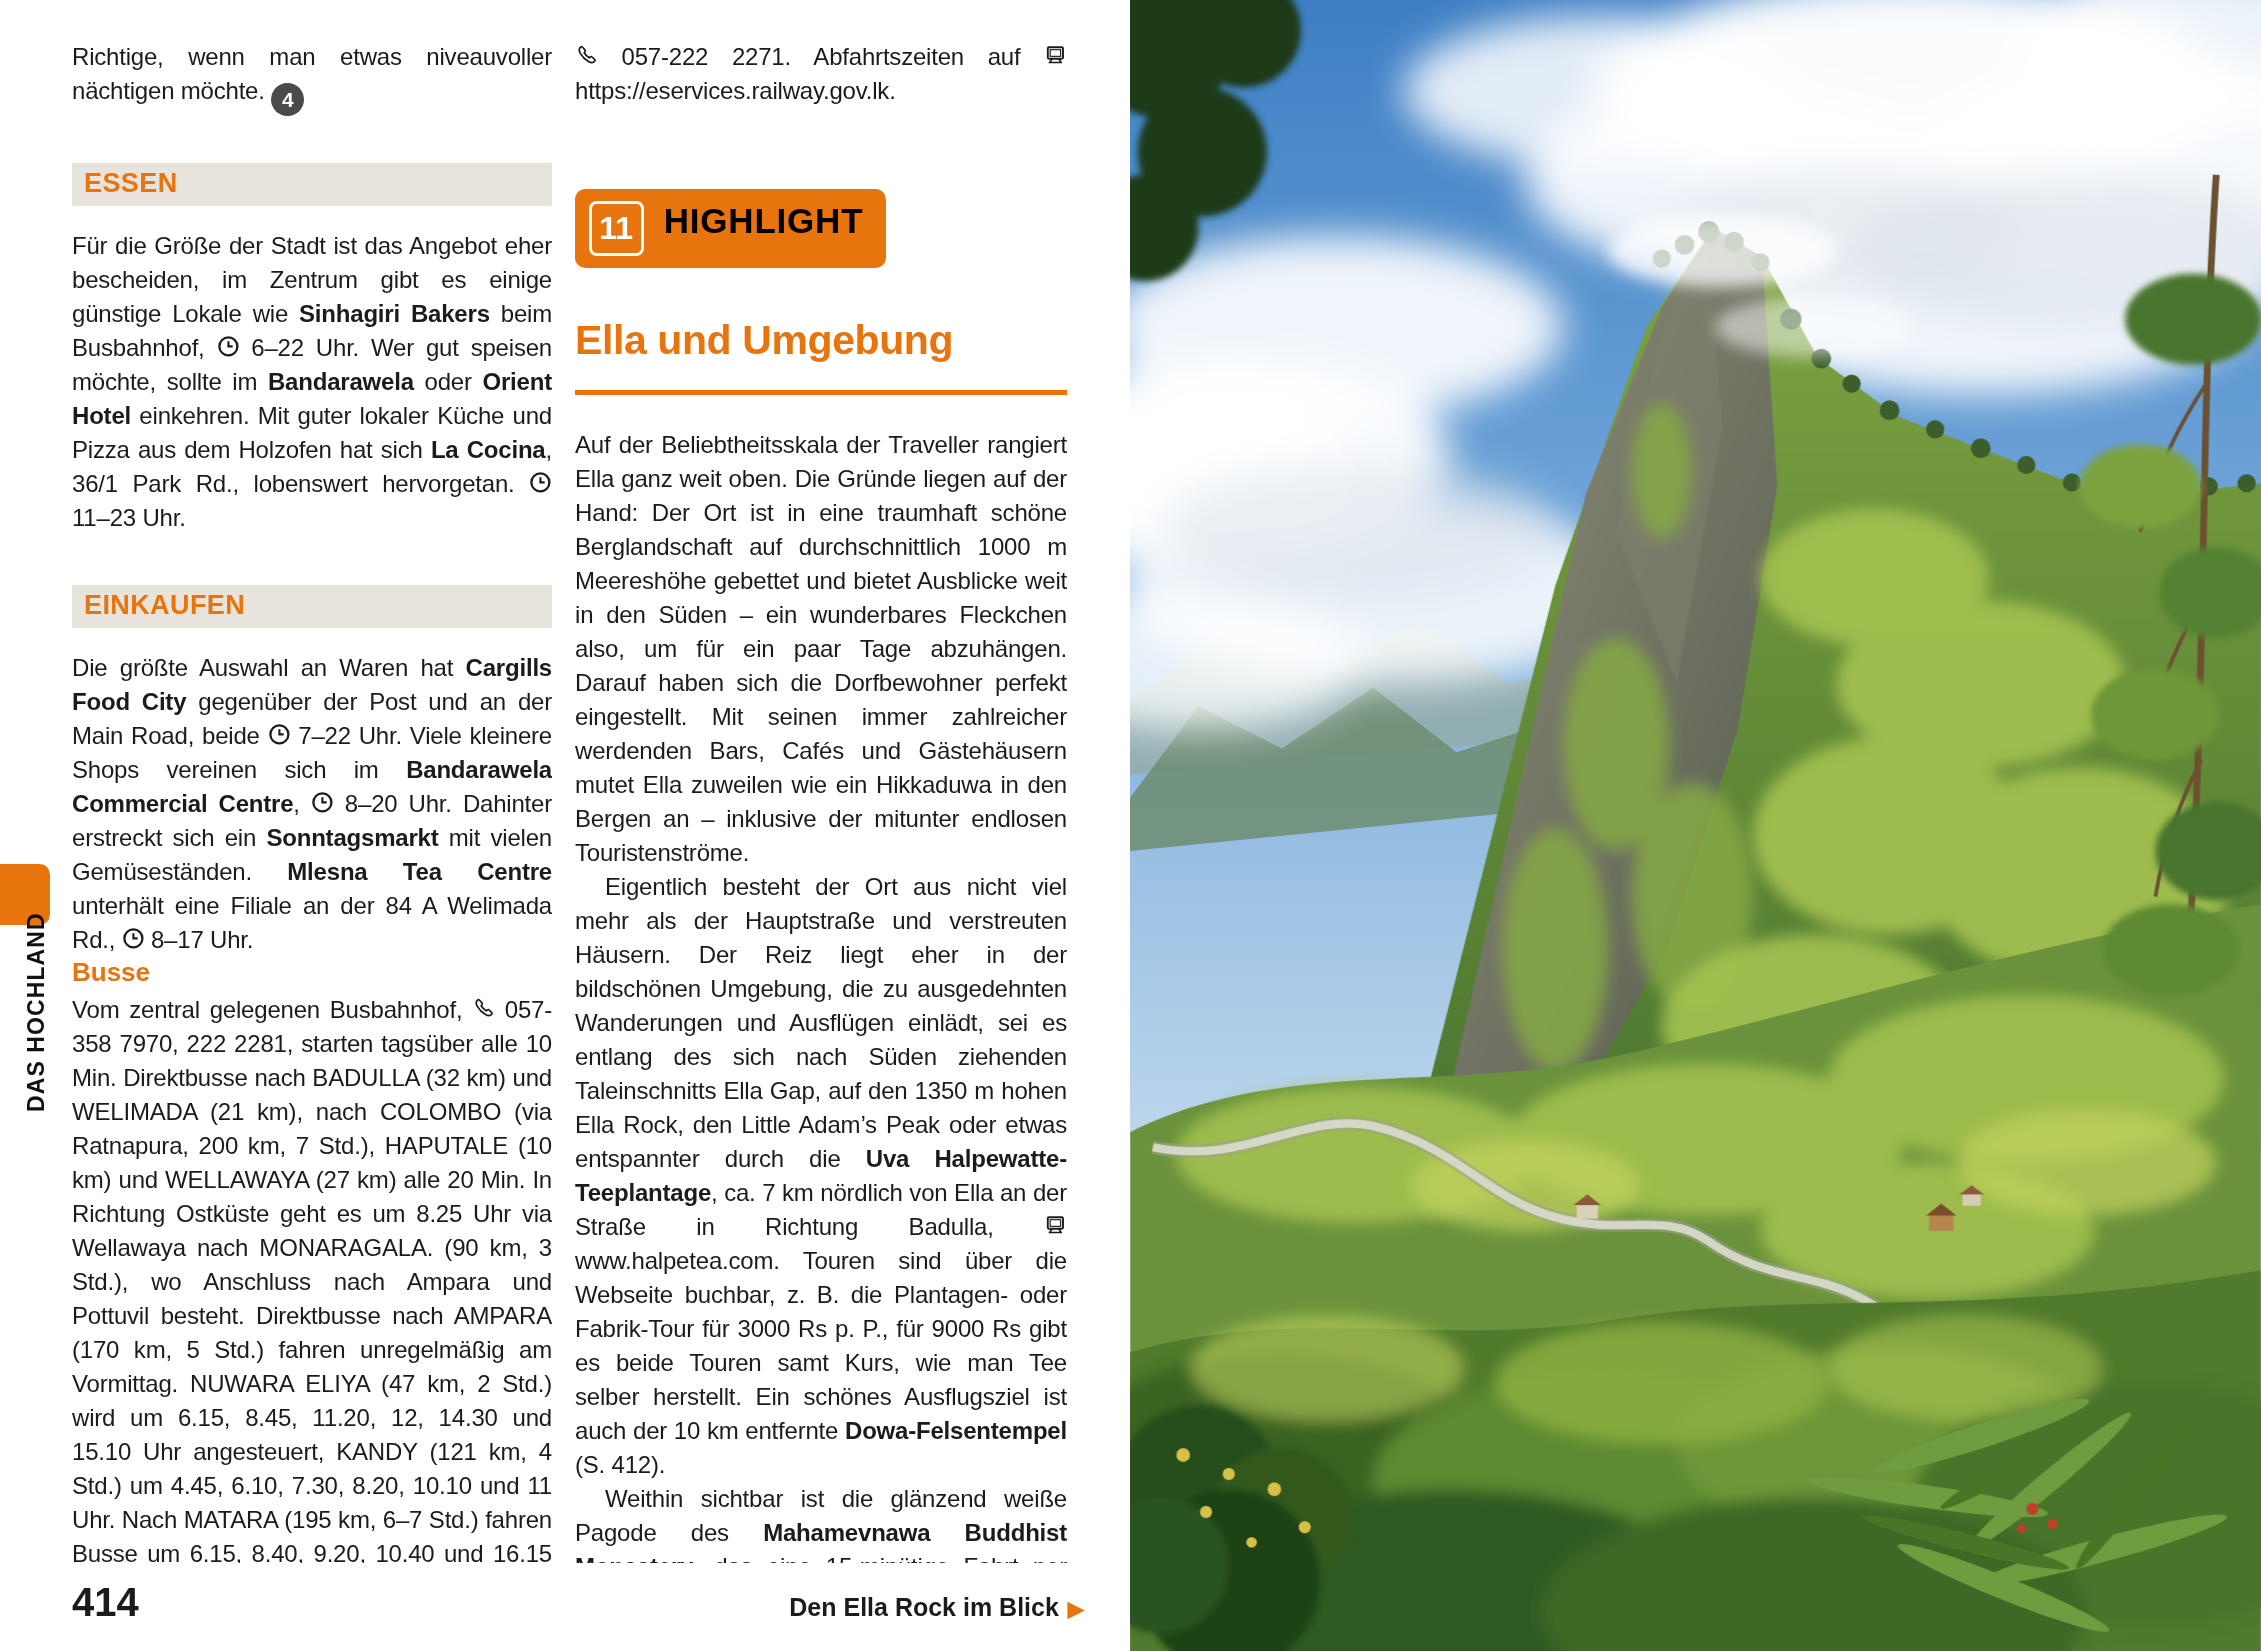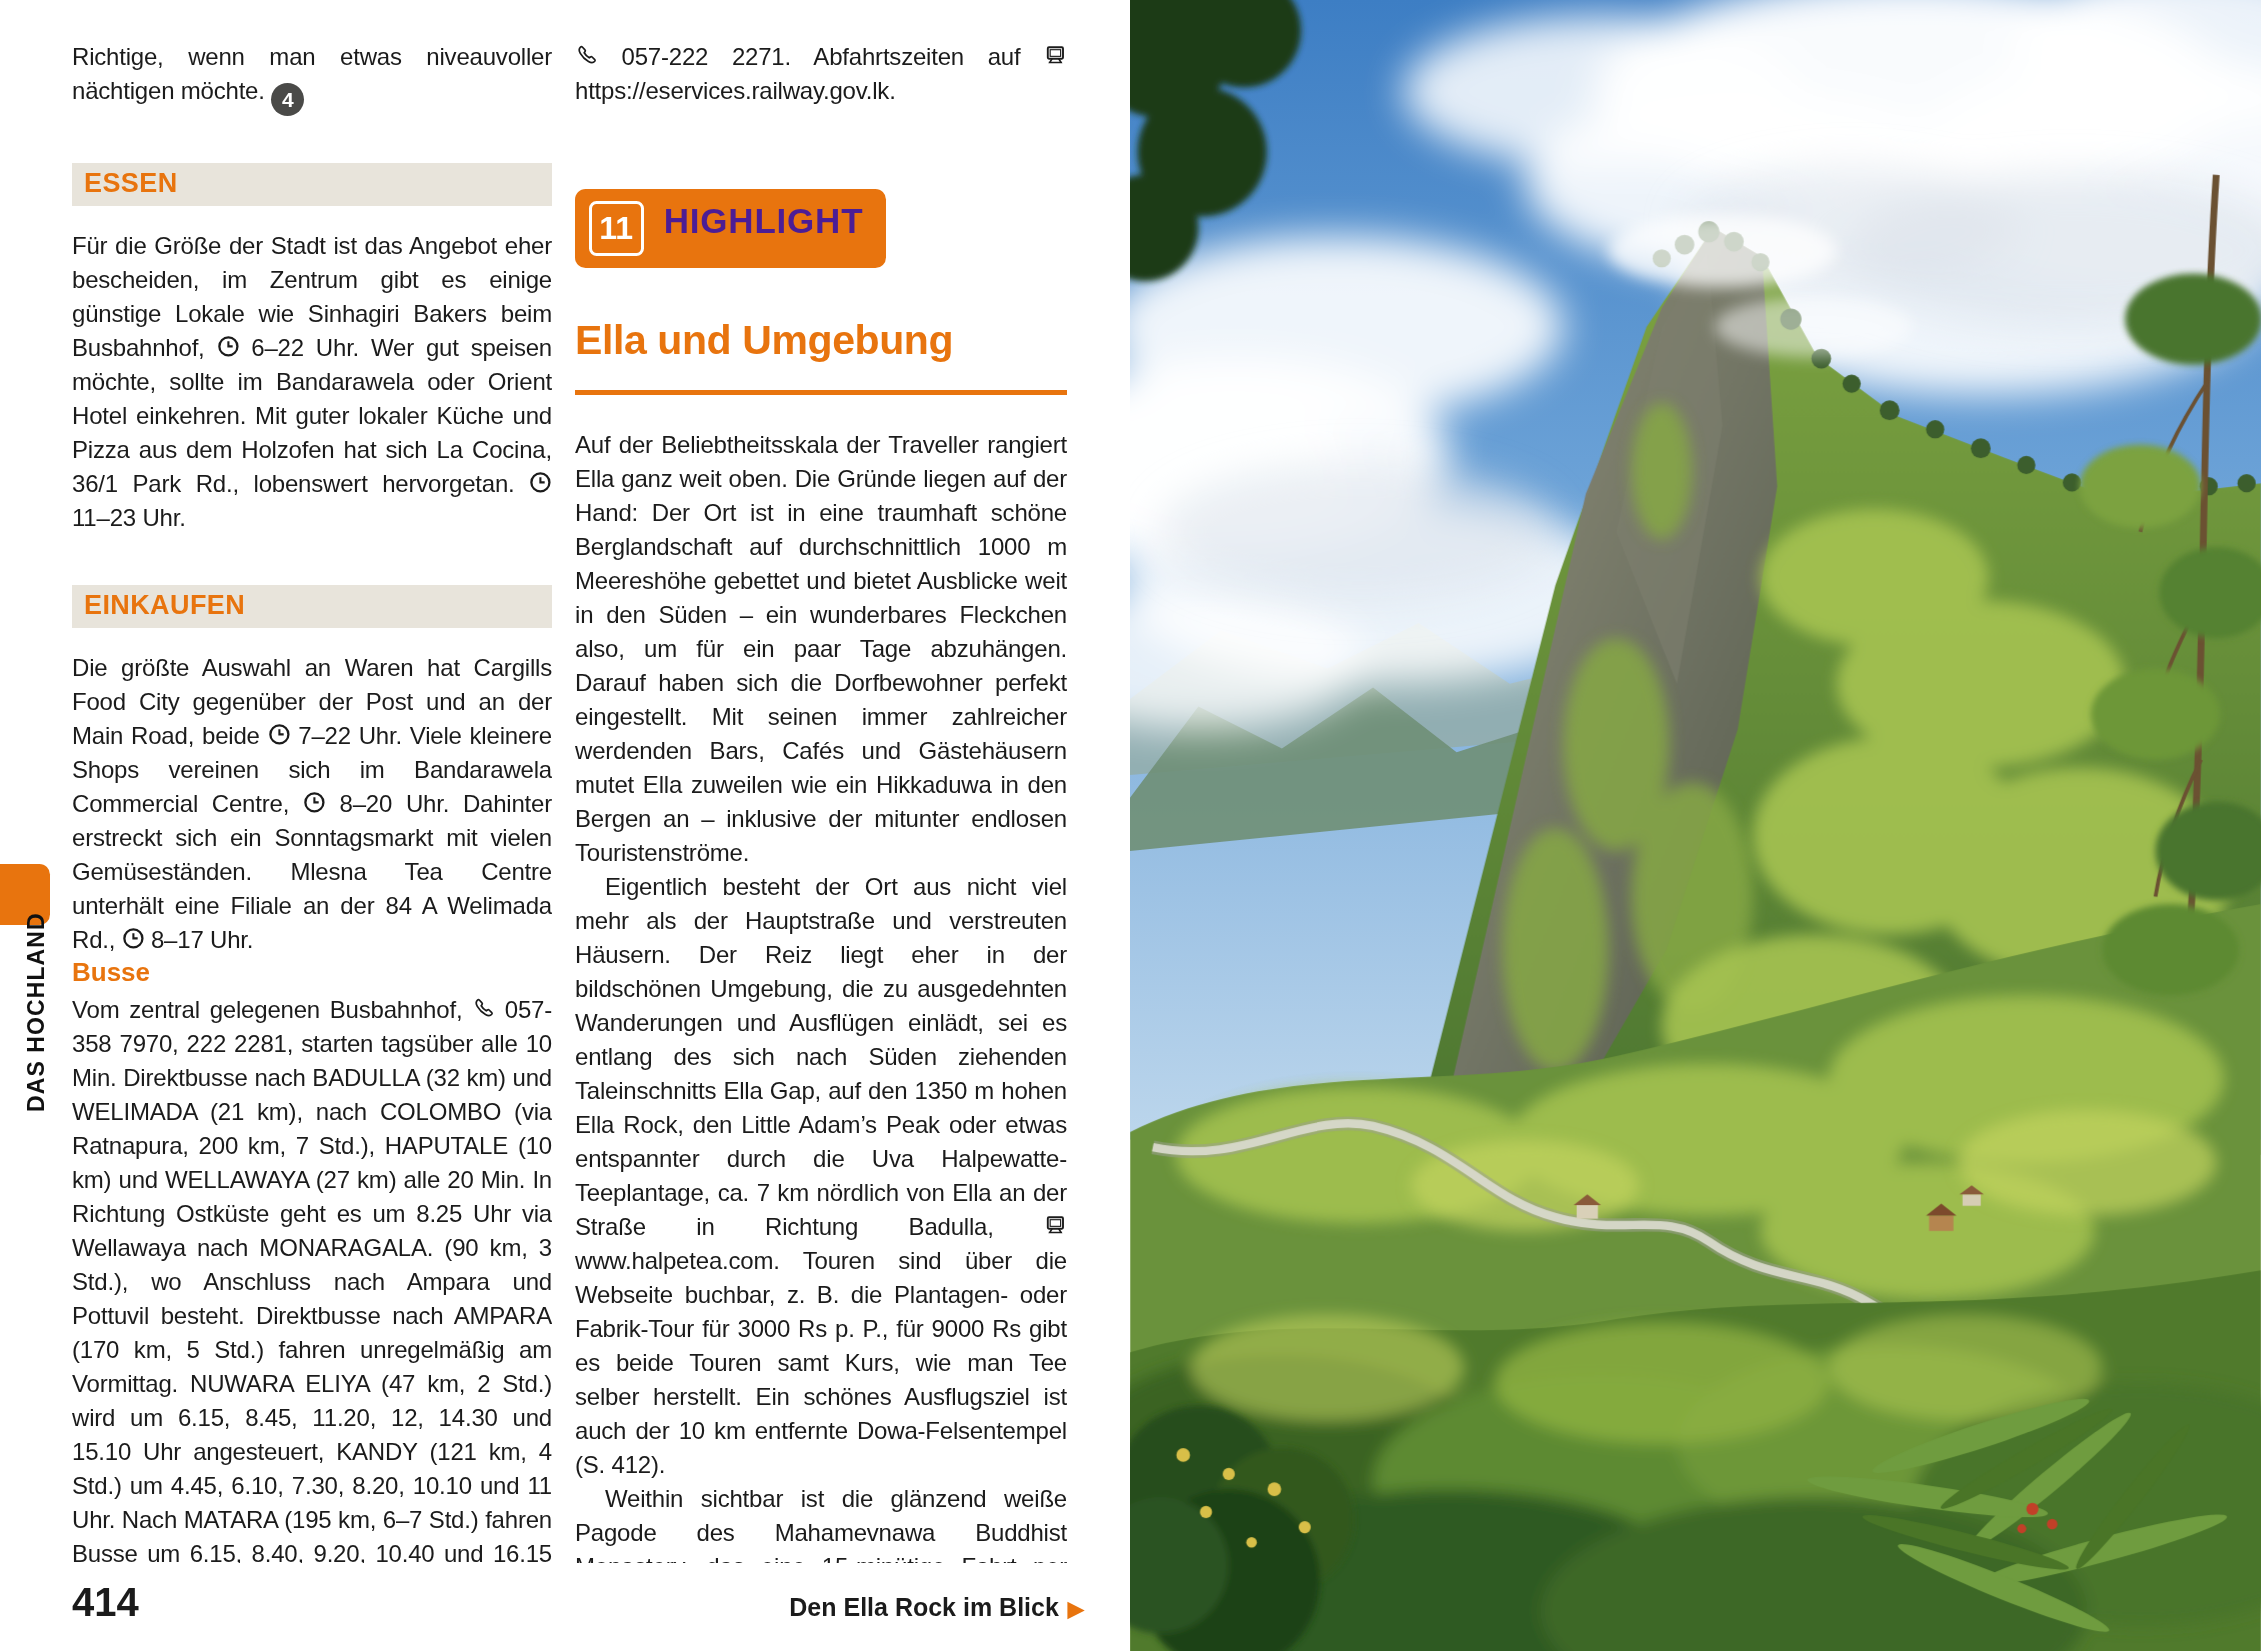--- a/index.html
+++ b/index.html
@@ -30,39 +30,39 @@
   
   .ic{display:inline-block;width:0.95em;height:0.95em;vertical-align:-0.08em;}
   .ic svg{width:100%;height:100%;display:block;}
   
   .hl-badge{display:inline-flex;align-items:flex-start;gap:20px;
     background:#e8740e;border-radius:10.6px;padding:12px 23px 12px 13.7px;
     margin:81px 0 0 0;}
   .hl-num{display:flex;align-items:center;justify-content:center;
     width:49px;height:49px;border:3.8px solid #fff;border-radius:7.6px;
     color:#fff;font-size:32px;font-weight:bold;}
-  .hl-label{color:#4c1d95;font-size:35px;font-weight:bold;letter-spacing:0.8px;}
+  .hl-label{color:#000000;font-size:35px;font-weight:bold;letter-spacing:0.8px;}
   
   .art-title{font-size:41px;font-weight:bold;color:#e8740e;margin:49px 0 0 0;letter-spacing:-0.4px;}
   .title-rule{height:5.3px;background:#e8740e;margin:26px 0 33px 0;}
   
   .side-tab{position:absolute;left:0;top:864px;width:50px;height:61px;
     background:#e8740e;border-radius:0 10.6px 10.6px 0;}
   .side-label{position:absolute;left:23px;top:945px;height:167px;
     writing-mode:vertical-rl;transform:rotate(180deg);
     font-size:23px;font-weight:bold;letter-spacing:1.1px;color:#111;white-space:nowrap;}
   
   .page-num{position:absolute;left:72px;top:1580px;font-size:40px;font-weight:bold;}
   .photo-caption{position:absolute;left:72px;top:1587px;width:1012px;
     text-align:right;font-size:25px;font-weight:bold;margin-top:6px;}
   .caption-arrow{color:#e8740e;font-size:21px;margin-left:9px;}
   
   .photo{position:absolute;left:1130px;top:0;width:1131px;height:1651px;}
   .photo svg{width:100%;height:100%;display:block;}
-  b{font-weight:normal;}
+  b{font-weight:bold;}
 </style>
 </head>
 <body>
 
 <div class="side-tab"></div>
 <div class="side-label">DAS HOCHLAND</div>
 
 <div class="col col-left">
   <p class="intro">Richtige, wenn man etwas niveauvoller nächtigen möchte. <span class="num-badge">4</span></p>
 

